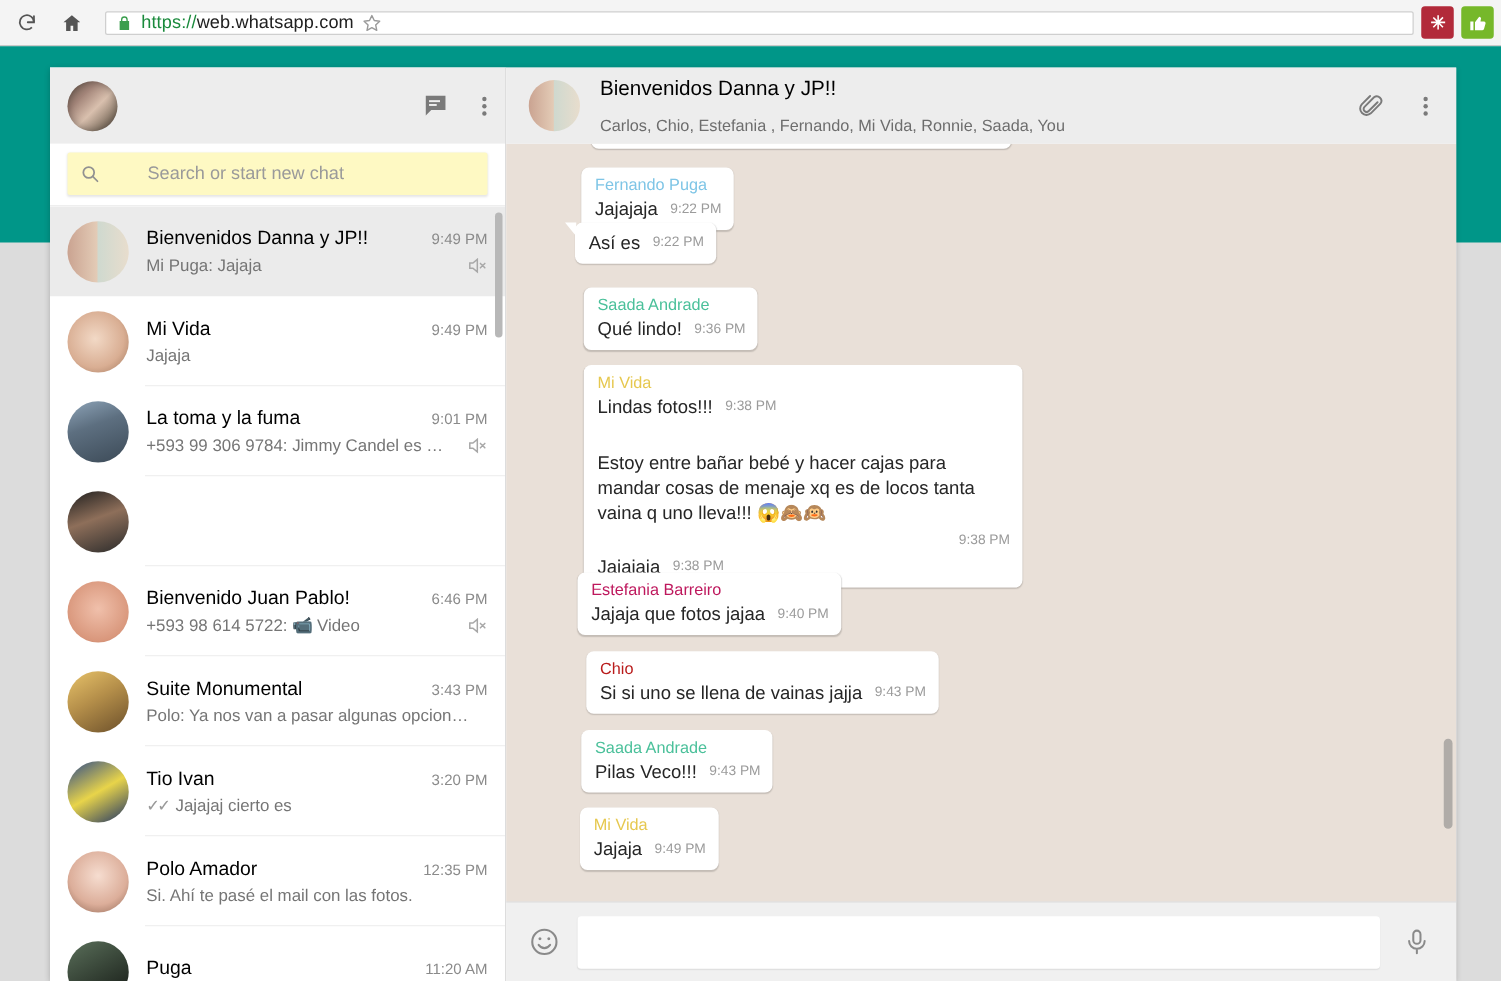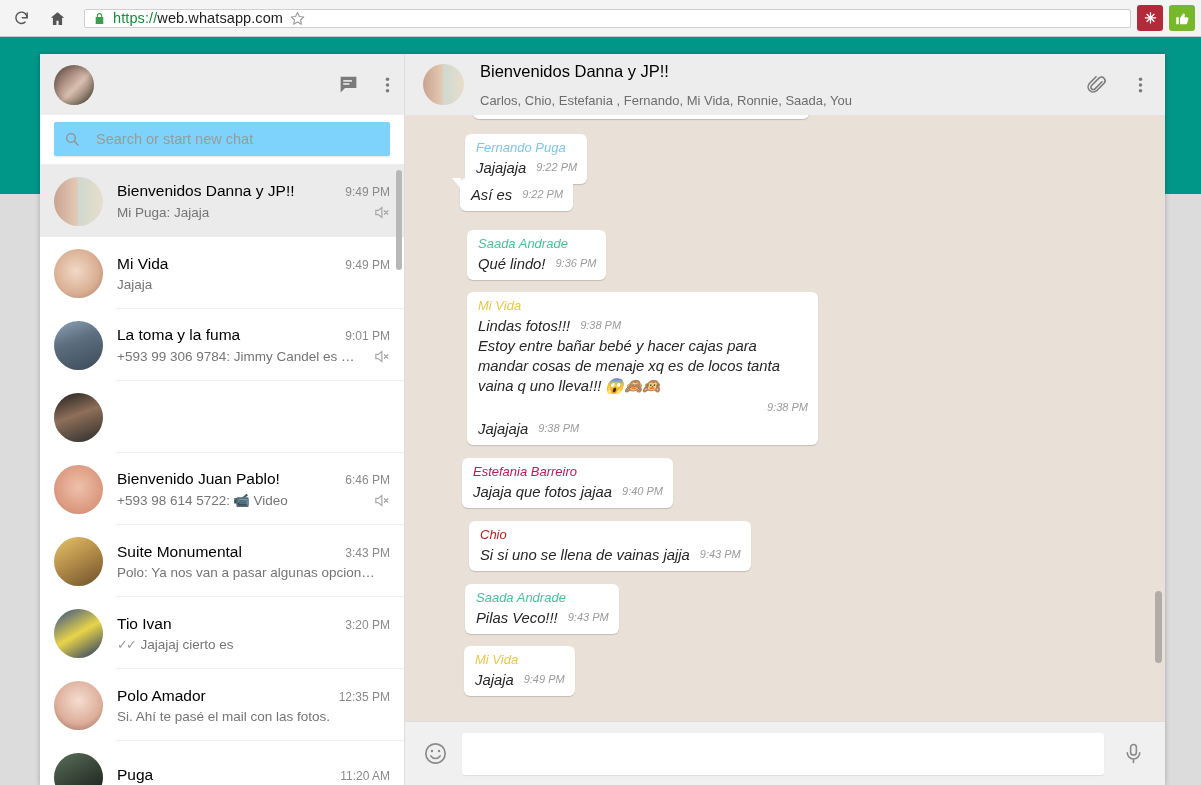--- a/index.html
+++ b/index.html
@@ -79,23 +79,24 @@
     box-shadow: inset 0 0 8px rgba(0,0,0,.35);
   }
   #left-header-icons { margin-left: auto; display: flex; align-items: center; gap: 26px; }
   .hdr-icon { color: #7a7a7a; display: flex; align-items: center; cursor: pointer; }
 
   #search-wrap {
     height: 50px; background: #fff; padding: 7px 14px 8px 14px;
     border-bottom: 1px solid #eee; flex: 0 0 50px;
   }
   #search-box {
-    height: 34px; background: #7dd3fc; border-radius: 2px;
+    height: 34px; background: #fef9c3; border-radius: 2px;
     display: flex; align-items: center; padding: 0 10px;
     box-shadow: 0 1px 2px rgba(0,0,0,.10);
+    gap: 22px;
   }
   #search-icon { color: #919191; margin-right: 16px; display: flex; }
   #search-input {
     border: none; outline: none; flex: 1;
     font-family: inherit; font-size: 14.5px; color: #4a4a4a; background: transparent;
   }
   #search-input::placeholder { color: #9a9a9a; }
 
   #chat-list { flex: 1; overflow: hidden; position: relative; background:#fff; }
   .chat-row {
@@ -145,21 +146,21 @@
     font-size: 13px; color: #6d6d6d; margin-top: 12px;
     white-space: nowrap; overflow: hidden; text-overflow: ellipsis;
   }
   #chat-header-icons { display: flex; align-items: center; gap: 30px; margin-left: 14px; }
 
   #messages {
     flex: 1; position: relative; overflow: hidden;
     background: #e9e0d8;
     padding: 10px 0 6px 0;
   }
-  #msg-scroll { position: absolute; inset: 0; padding: 0 14px 0 14px; font-style: italic; }
+  #msg-scroll { position: absolute; inset: 0; padding: 0 14px 0 14px; }
   #top-bubble-edge {
     position: absolute; left: 68px; width: 336px; top: -14px; height: 18px;
     background: #fff; border-radius: 6px;
     box-shadow: 0 1px 1px rgba(0,0,0,.18);
   }
   .bubble-group { position: absolute; }
   .bubble {
     background: #fff; border-radius: 6px;
     box-shadow: 0 1px 1px rgba(0,0,0,.16);
     padding: 6px 10px 6px 11px; position: relative;
@@ -174,21 +175,21 @@
   .line {
     display: flex; align-items: flex-end; gap: 10px;
     font-size: 14.8px; color: #262626; line-height: 20px;
   }
   .line .txt { white-space: pre-wrap; }
   .line .time {
     font-size: 11px; color: #9b9b9b; flex: 0 0 auto;
     align-self: flex-end; padding-bottom: 1px;
   }
   .multiline { display: block; }
-  .multiline .txt { display: block; max-width: 330px; }
+  .multiline .txt { display: block; max-width: 330px; margin-top: 25px; }
   .multiline .time { display: block; text-align: right; margin-top: 1px; }
 
   #msg-scrollbar {
     position: absolute; right: 3px; bottom: 58px; width: 7px; height: 72px;
     background: #b0aca8; border-radius: 4px; cursor: pointer;
   }
 
   #composer {
     height: 64px; background: #f0f0f0; border-top: 1px solid #dcdcdc;
     display: flex; align-items: center; padding: 0 20px 0 18px; flex: 0 0 64px;

